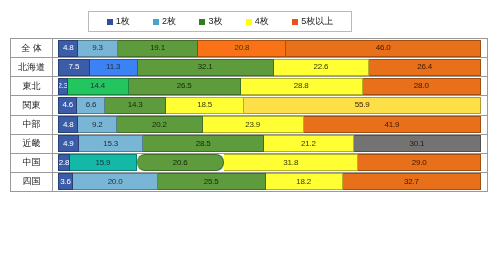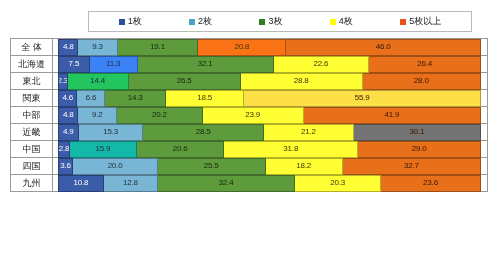--- a/index.html
+++ b/index.html
@@ -20,21 +20,21 @@
     width: 500px;
     height: 273px;
     background: #ffffff;
   }
 
   
   .legend-box {
     position: absolute;
     left: 88px;
     top: 11px;
-    width: 384px;
+    width: 264px;
     height: 21px;
     box-sizing: border-box;
     border: 1px solid #b9b9b9;
     background: #ffffff;
     display: flex;
     align-items: center;
     justify-content: space-around;
     padding: 0 6px;
   }
   .legend-item {
@@ -311,21 +311,21 @@
           <span class="row-label">中国</span>
         </div>
         <div class="row-bar-cell">
           <div class="bar-track">
             <div class="bar-seg seg-dark" style="flex: 0 0 2.7972%; background: rgb(59, 92, 168);">
               <span class="seg-value">2.8</span>
             </div>
             <div class="bar-seg seg-light" style="flex: 0 0 15.8841%; background: #14b8a6;">
               <span class="seg-value">15.9</span>
             </div>
-            <div class="bar-seg seg-green" style="flex: 0 0 20.5794%; background: rgb(93, 155, 61);">
+            <div class="bar-seg seg-green" style="flex: 0 0 20.5794%; background: rgb(93, 155, 61); border-radius: 8px;">
               <span class="seg-value">20.6</span>
             </div>
             <div class="bar-seg seg-yellow" style="flex: 0 0 31.7682%; background: rgb(255, 255, 51);">
               <span class="seg-value">31.8</span>
             </div>
             <div class="bar-seg seg-orange" style="flex: 0 0 28.971%; background: rgb(232, 112, 26);">
               <span class="seg-value">29.0</span>
             </div>
           </div>
         </div>
@@ -347,39 +347,15 @@
             </div>
             <div class="bar-seg seg-yellow" style="flex: 0 0 18.2%; background: rgb(255, 255, 51);">
               <span class="seg-value">18.2</span>
             </div>
             <div class="bar-seg seg-orange" style="flex: 0 0 32.7%; background: rgb(232, 112, 26);">
               <span class="seg-value">32.7</span>
             </div>
           </div>
         </div>
       </div>
-      <div class="plot-row">
-        <div class="row-label-cell">
-          <span class="row-label">九州</span>
-        </div>
-        <div class="row-bar-cell">
-          <div class="bar-track">
-            <div class="bar-seg seg-dark" style="flex: 0 0 10.8108%; background: rgb(59, 92, 168);">
-              <span class="seg-value">10.8</span>
-            </div>
-            <div class="bar-seg seg-light" style="flex: 0 0 12.8128%; background: rgb(121, 181, 212);">
-              <span class="seg-value">12.8</span>
-            </div>
-            <div class="bar-seg seg-green" style="flex: 0 0 32.4324%; background: rgb(93, 155, 61);">
-              <span class="seg-value">32.4</span>
-            </div>
-            <div class="bar-seg seg-yellow" style="flex: 0 0 20.3203%; background: rgb(255, 255, 51);">
-              <span class="seg-value">20.3</span>
-            </div>
-            <div class="bar-seg seg-orange" style="flex: 0 0 23.6236%; background: rgb(232, 112, 26);">
-              <span class="seg-value">23.6</span>
-            </div>
-          </div>
-        </div>
-      </div>
     </div>
 
 </div>
 
 </body></html>

